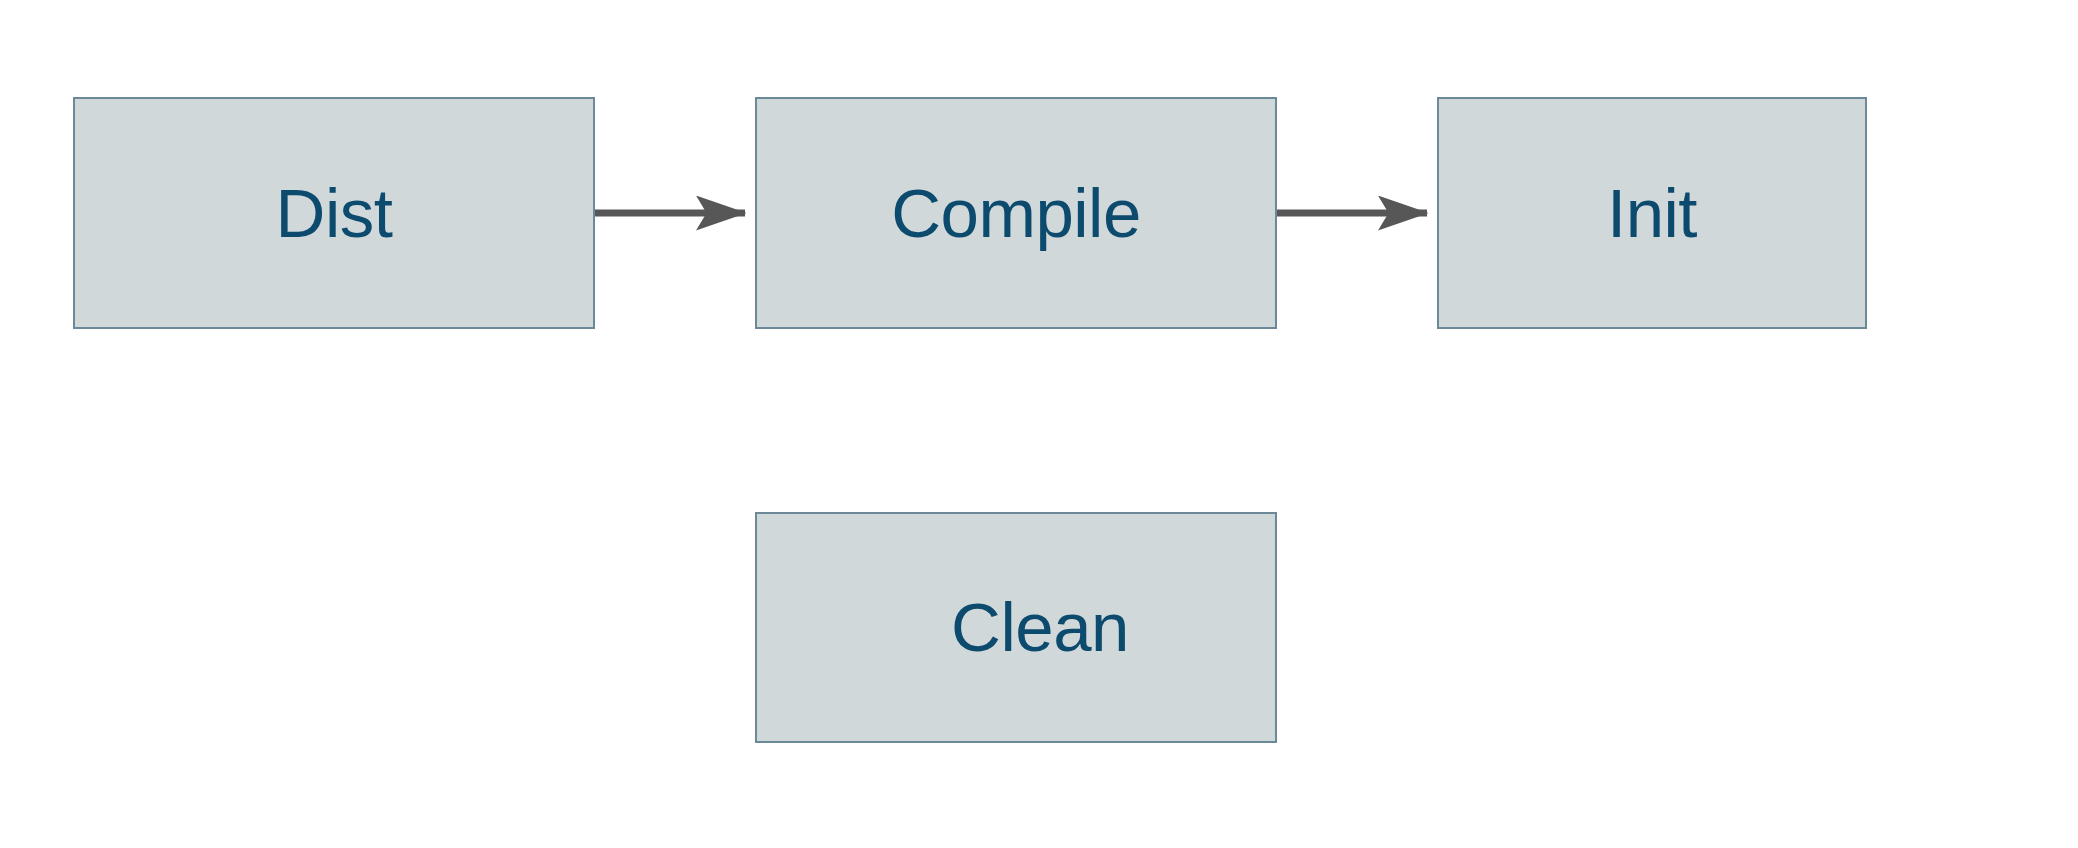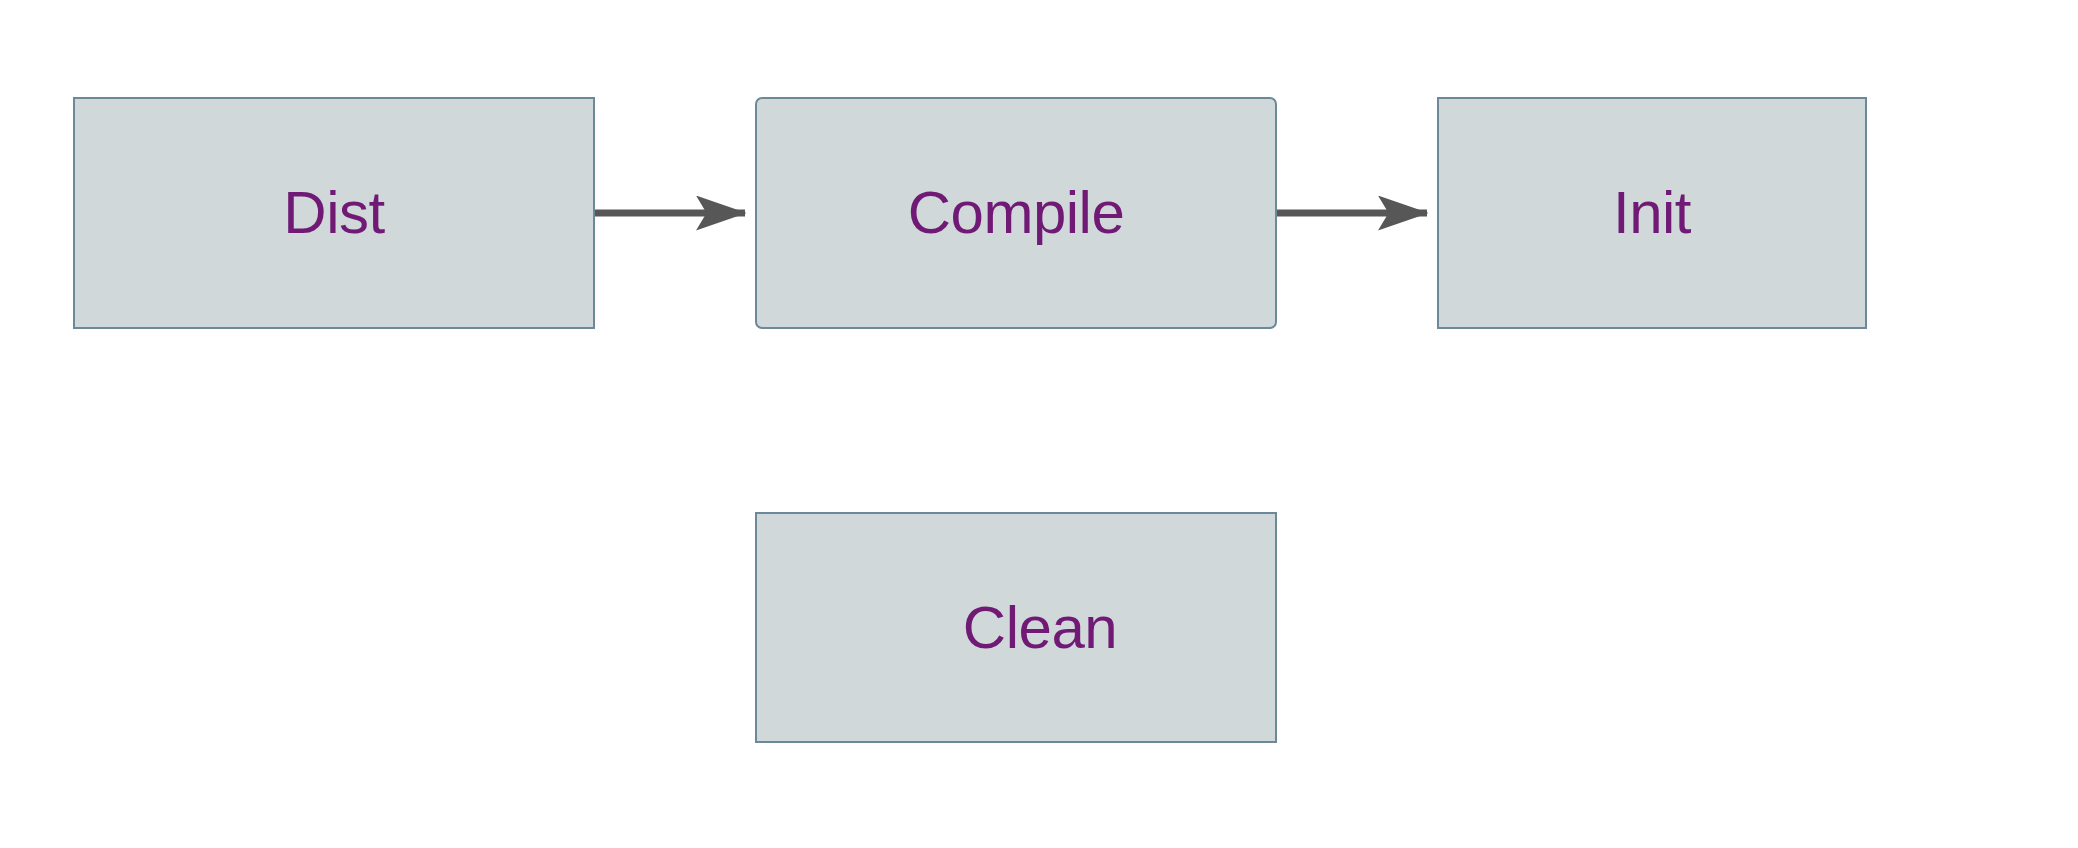--- a/index.html
+++ b/index.html
@@ -22,39 +22,39 @@
     position: absolute;
     box-sizing: border-box;
     background: #d0d8da;
     border: 2px solid #6b8999;
     display: flex;
     align-items: center;
     justify-content: center;
   }
   .node-label {
     font-family: "Liberation Sans", sans-serif;
-    font-size: 60px;
+    font-size: 69px;
     font-weight: 400;
     line-height: 1;
-    color: #701a75;
+    color: #0c4a6e;
     letter-spacing: -0.5px;
     white-space: nowrap;
     -webkit-font-smoothing: antialiased;
   }
   .edge-layer {
     position: absolute;
     left: 0;
     top: 0;
     width: 2078px;
     height: 848px;
     pointer-events: none;
   }
   
   #node-dist    { left: 73px;   top: 97px;  width: 522px; height: 232px; }
-  #node-compile { left: 755px;  top: 97px;  width: 522px; height: 232px; border-radius: 7px; }
+  #node-compile { left: 755px;  top: 97px;  width: 522px; height: 232px; }
   #node-init    { left: 1437px; top: 97px;  width: 430px; height: 232px; }
   #node-clean   { left: 755px;  top: 512px; width: 522px; height: 231px; padding-left: 48px; }
 </style>
 </head>
 <body>
 
 <div id="canvas">
 
   <svg class="edge-layer" viewBox="0 0 2078 848" width="2078" height="848" aria-hidden="true">
     <defs>

